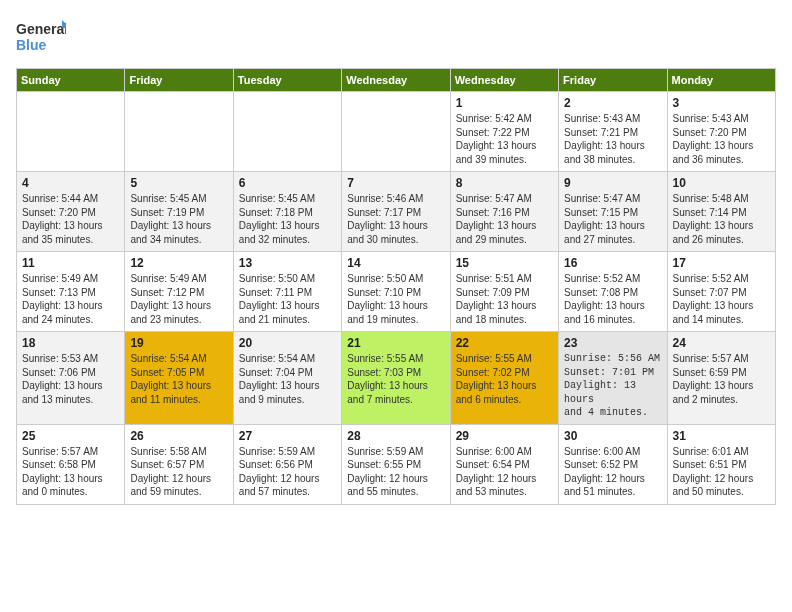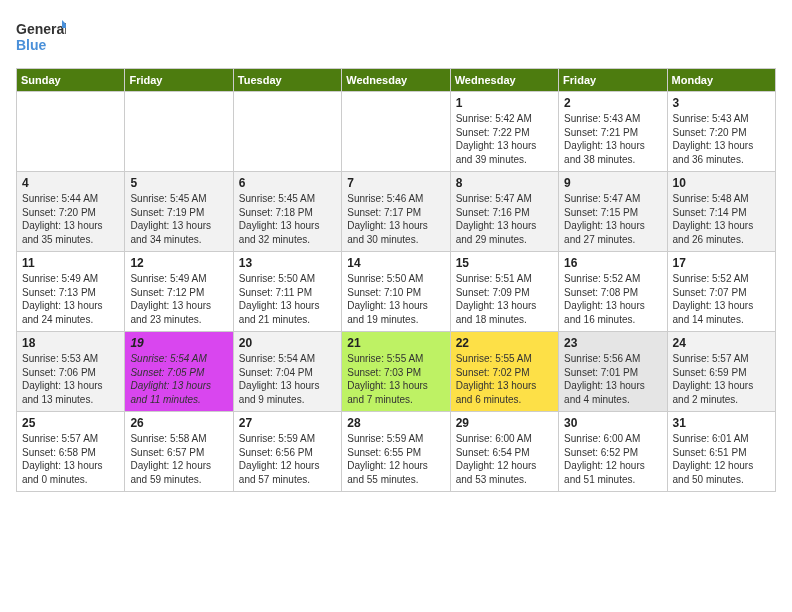--- a/index.html
+++ b/index.html
@@ -233,51 +233,51 @@
         </td>
       </tr>
       <tr>
         <td style="background: rgb(242, 242, 242); margin-top: 16px;">
           <div class="day-number">18</div>
           <div class="day-info" style="white-space: pre-line;">Sunrise: 5:53 AM
 Sunset: 7:06 PM
 Daylight: 13 hours
 and 13 minutes.</div>
         </td>
-        <td style="background: #d946ef; font-style: italic;">
+        <td style="background: #eab308;">
           <div class="day-number">19</div>
           <div class="day-info" style="white-space: pre-line;">Sunrise: 5:54 AM
 Sunset: 7:05 PM
 Daylight: 13 hours
 and 11 minutes.</div>
         </td>
         <td style="background: rgb(242, 242, 242);">
           <div class="day-number">20</div>
           <div class="day-info" style="white-space: pre-line;">Sunrise: 5:54 AM
 Sunset: 7:04 PM
 Daylight: 13 hours
 and 9 minutes.</div>
         </td>
         <td style="background: #bef264;">
           <div class="day-number">21</div>
           <div class="day-info" style="white-space: pre-line;">Sunrise: 5:55 AM
 Sunset: 7:03 PM
 Daylight: 13 hours
 and 7 minutes.</div>
         </td>
-        <td style="background: #fde047; margin-top: 21px;">
+        <td style="background: #eab308; margin-top: 21px;">
           <div class="day-number">22</div>
           <div class="day-info" style="white-space: pre-line;">Sunrise: 5:55 AM
 Sunset: 7:02 PM
 Daylight: 13 hours
 and 6 minutes.</div>
         </td>
         <td style="background: #e5e5e5;">
           <div class="day-number">23</div>
-          <div class="day-info" style="white-space: pre-line;">Sunrise: 5:56 AM
+          <div class="day-info" style="white-space: pre-line; font-family: Liberation Mono, monospace;">Sunrise: 5:56 AM
 Sunset: 7:01 PM
 Daylight: 13 hours
 and 4 minutes.</div>
         </td>
         <td style="background: rgb(242, 242, 242);">
           <div class="day-number">24</div>
           <div class="day-info" style="white-space: pre-line;">Sunrise: 5:57 AM
 Sunset: 6:59 PM
 Daylight: 13 hours
 and 2 minutes.</div>

